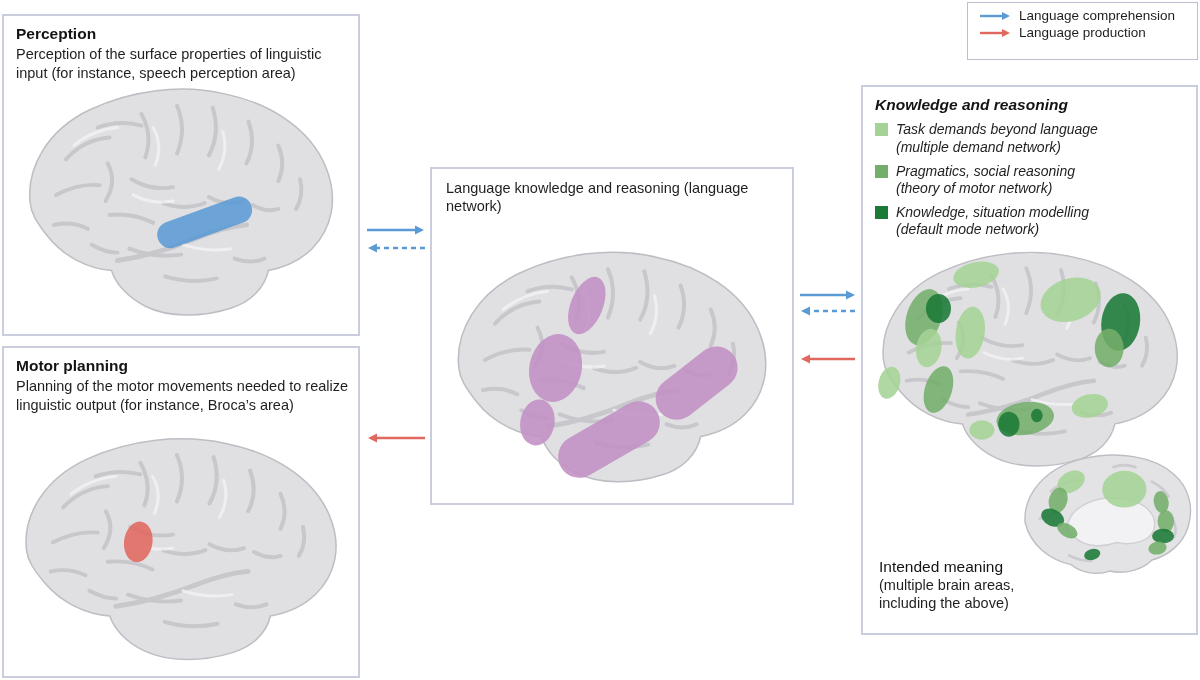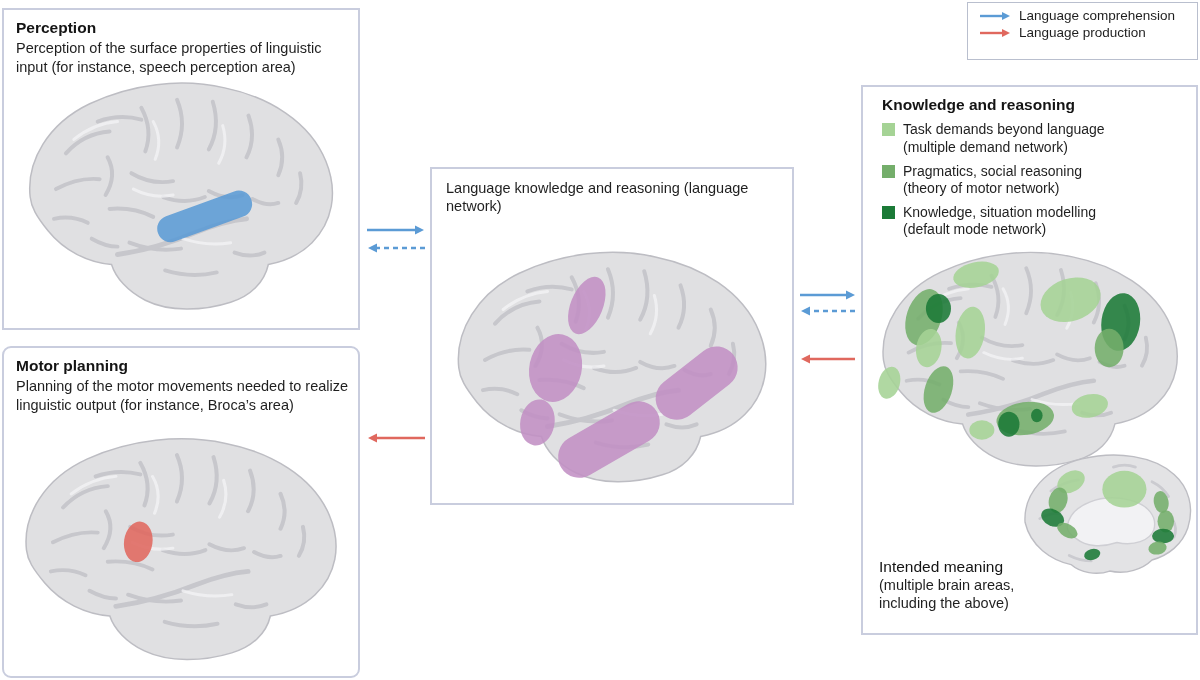--- a/index.html
+++ b/index.html
@@ -84,32 +84,32 @@
             <path d="M 28 80 q 10 -6 22 -6"></path>
           <path d="M 150 40 q 12 6 18 16"></path>
             <path d="M 172 80 q 6 10 2 20"></path>
           <path d="M 60 120 q 12 6 24 6"></path>
             <path d="M 108 24 q 12 -4 24 0"></path>
         </g>
       </g>
     </defs>
   </svg>
 
-  <div class="box" style="left:2px;top:8px;width:358px;height:322px;">
+  <div class="box" style="left:2px;top:14px;width:358px;height:322px;">
     <div class="abs" style="left:12px;top:8px;width:340px;">
       <div class="box-title">Perception</div>
       <div class="box-desc">Perception of the surface properties of linguistic input (for instance, speech perception area)</div>
     </div>
     <svg class="abs" style="left:6px;top:60px;" width="346" height="258" viewBox="0 0 340 260">
       <use href="#brain-lateral"></use>
       <rect class="blob" x="142" y="134" width="100" height="27" rx="13.5" transform="rotate(-20 192 148)" fill="var(--purpleNone,var(--blue,#5B9BD5))"></rect>
     </svg>
   </div>
 
-  <div class="box" style="left:2px;top:346px;width:358px;height:332px;border-radius:9px;">
+  <div class="box" style="left:2px;top:346px;width:358px;height:332px;">
     <div class="abs" style="left:12px;top:8px;width:336px;">
       <div class="box-title">Motor planning</div>
       <div class="box-desc">Planning of the motor movements needed to realize linguistic output (for instance, Broca’s area)</div>
     </div>
     <svg class="abs" style="left:6px;top:78px;" width="346" height="252" viewBox="0 0 340 248">
       <g transform="scale(1,0.954)">
           <use href="#brain-lateral"></use>
         </g>
       <ellipse class="blob" cx="126" cy="114" rx="14" ry="20" transform="rotate(8 126 114)" fill="var(--red,#E0685E)"></ellipse>
     </svg>
@@ -125,21 +125,21 @@
         <ellipse class="blob" cx="143" cy="66" rx="16" ry="30" transform="rotate(22 143 66)"></ellipse>
         <ellipse class="blob" cx="112" cy="128" rx="26" ry="34" transform="rotate(12 112 128)"></ellipse>
         <ellipse class="blob" cx="94" cy="182" rx="17" ry="23" transform="rotate(10 94 182)"></ellipse>
         <rect class="blob" x="110" y="178" width="110" height="42" rx="21" transform="rotate(-30 165 199)"></rect>
         <rect class="blob" x="206" y="122" width="92" height="42" rx="21" transform="rotate(-38 252 143)"></rect>
       </g>
     </svg>
   </div>
 
   <div class="box" style="left:861px;top:85px;width:337px;height:550px;">
-    <div class="abs" style="left:19px;top:8px;width:308px;">
+    <div class="abs" style="left:12px;top:8px;width:308px;font-style:italic;">
       <div class="box-title">Knowledge and reasoning</div>
 
       <div class="k-item">
         <span class="k-swatch" style="background-color: rgb(165, 211, 149);"></span>
         <span class="k-text">
           <div>Task demands beyond language</div>
           <div>(multiple demand network)</div>
         </span>
       </div>
       <div class="k-item">

